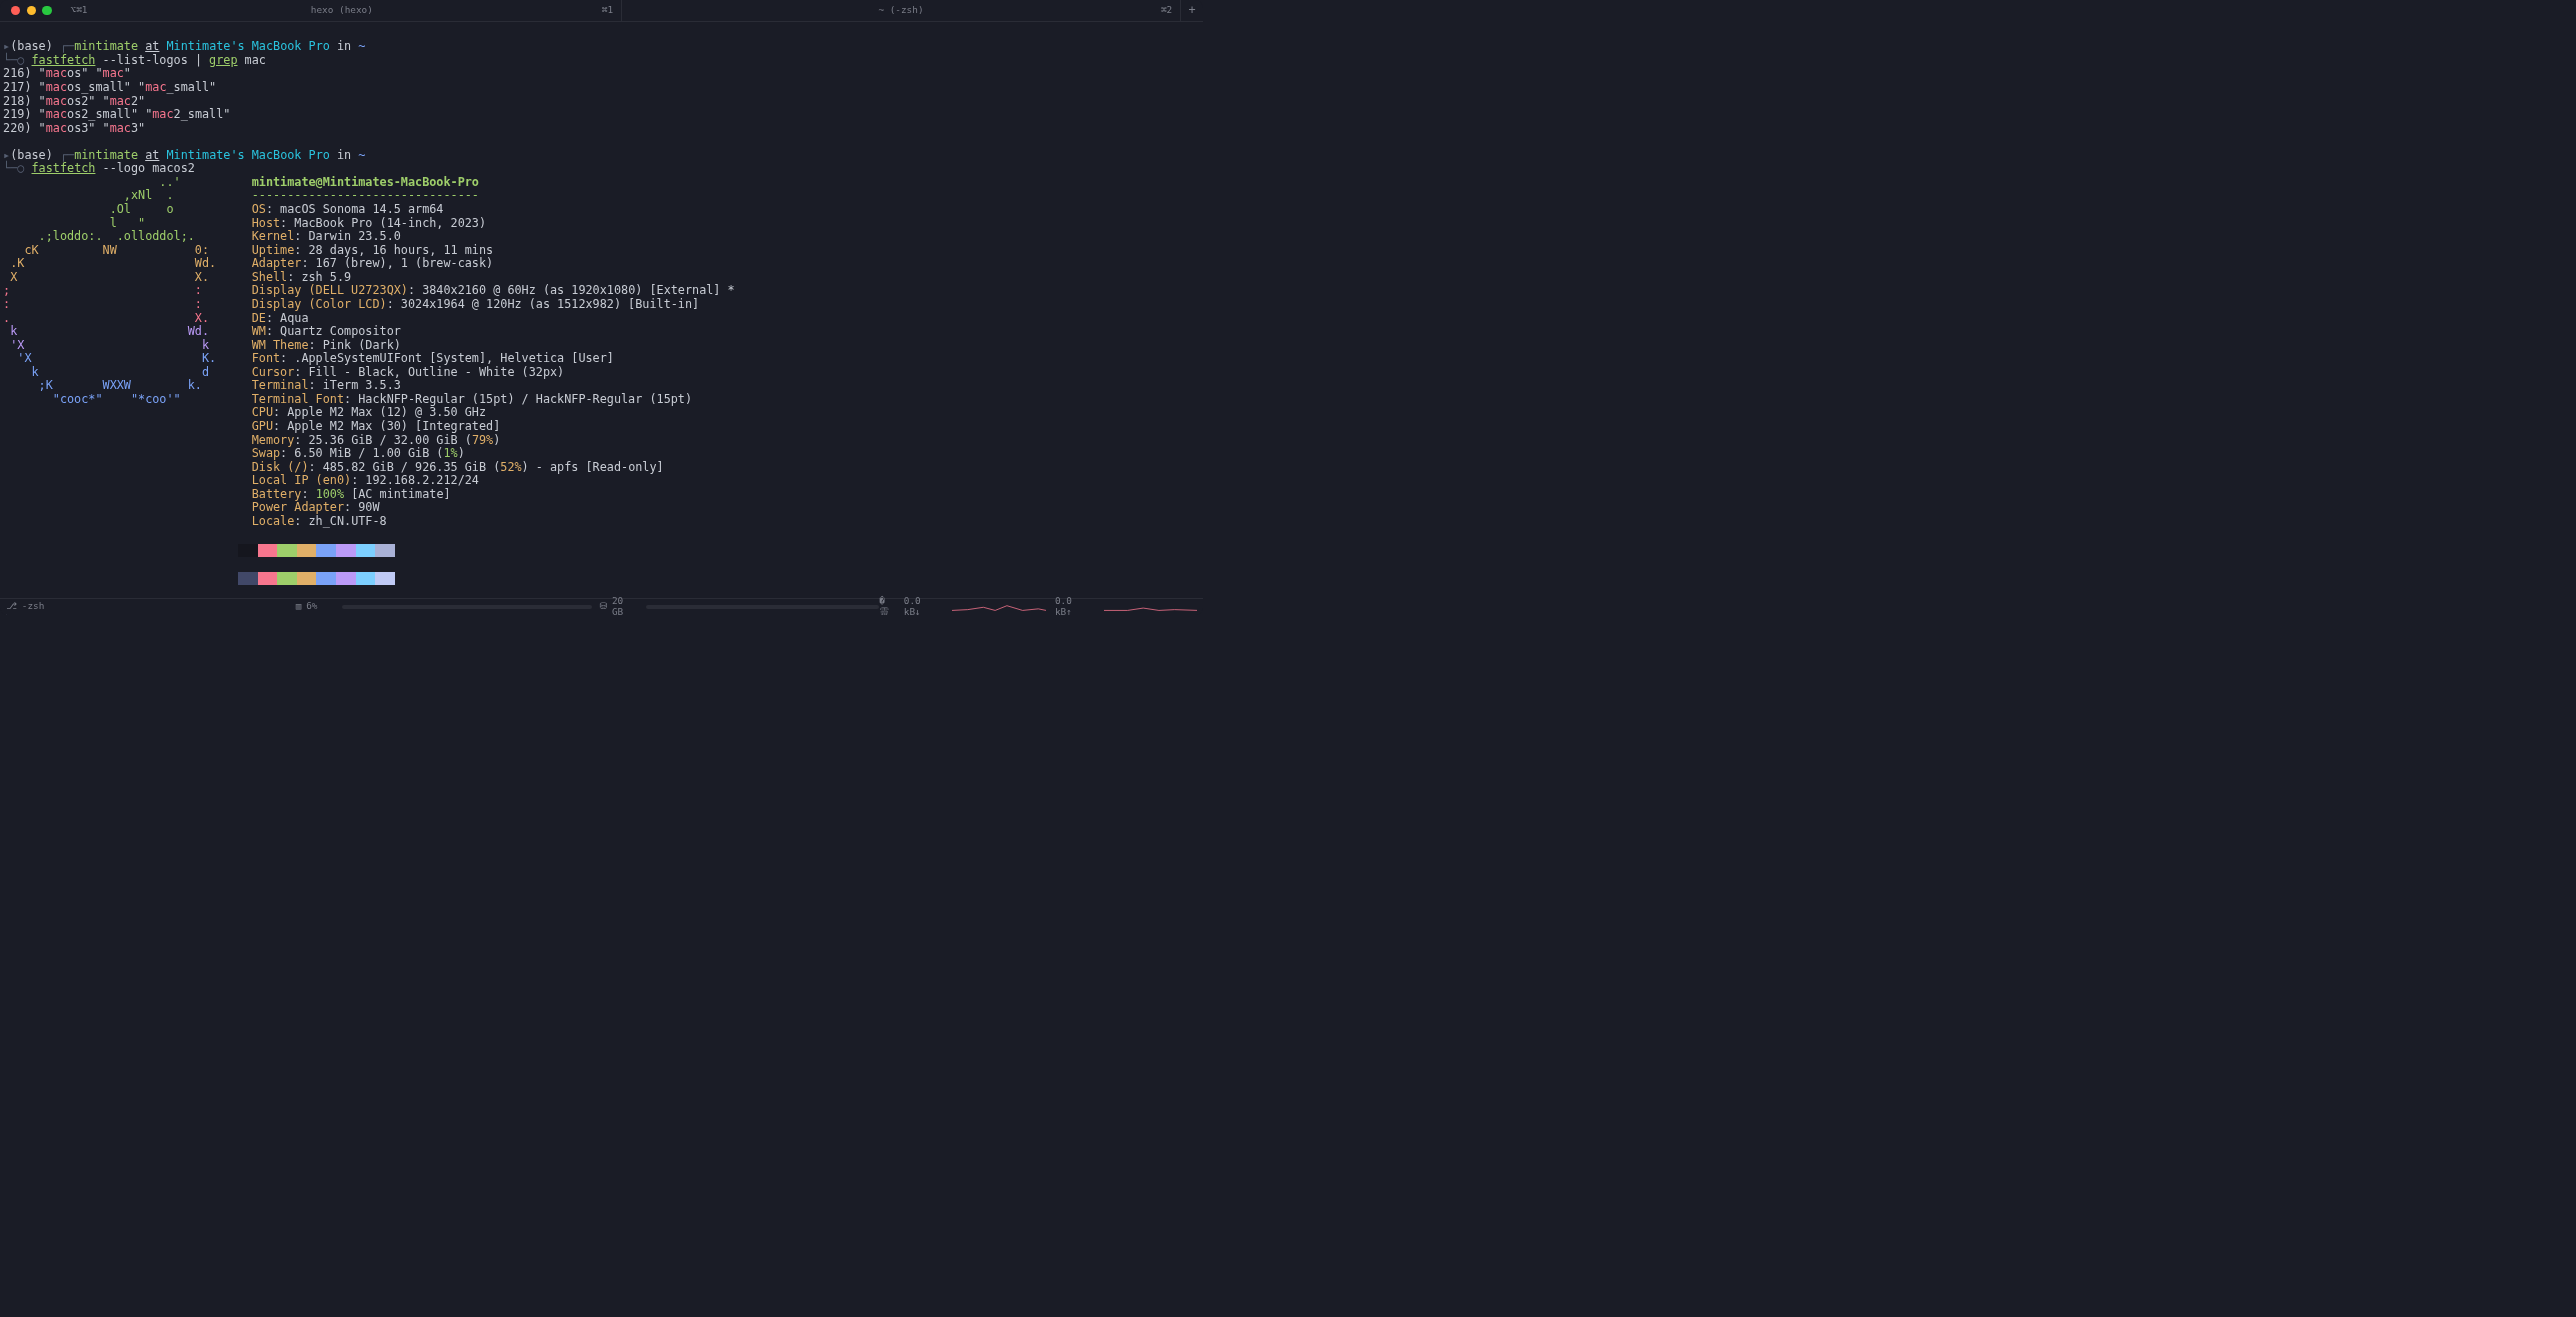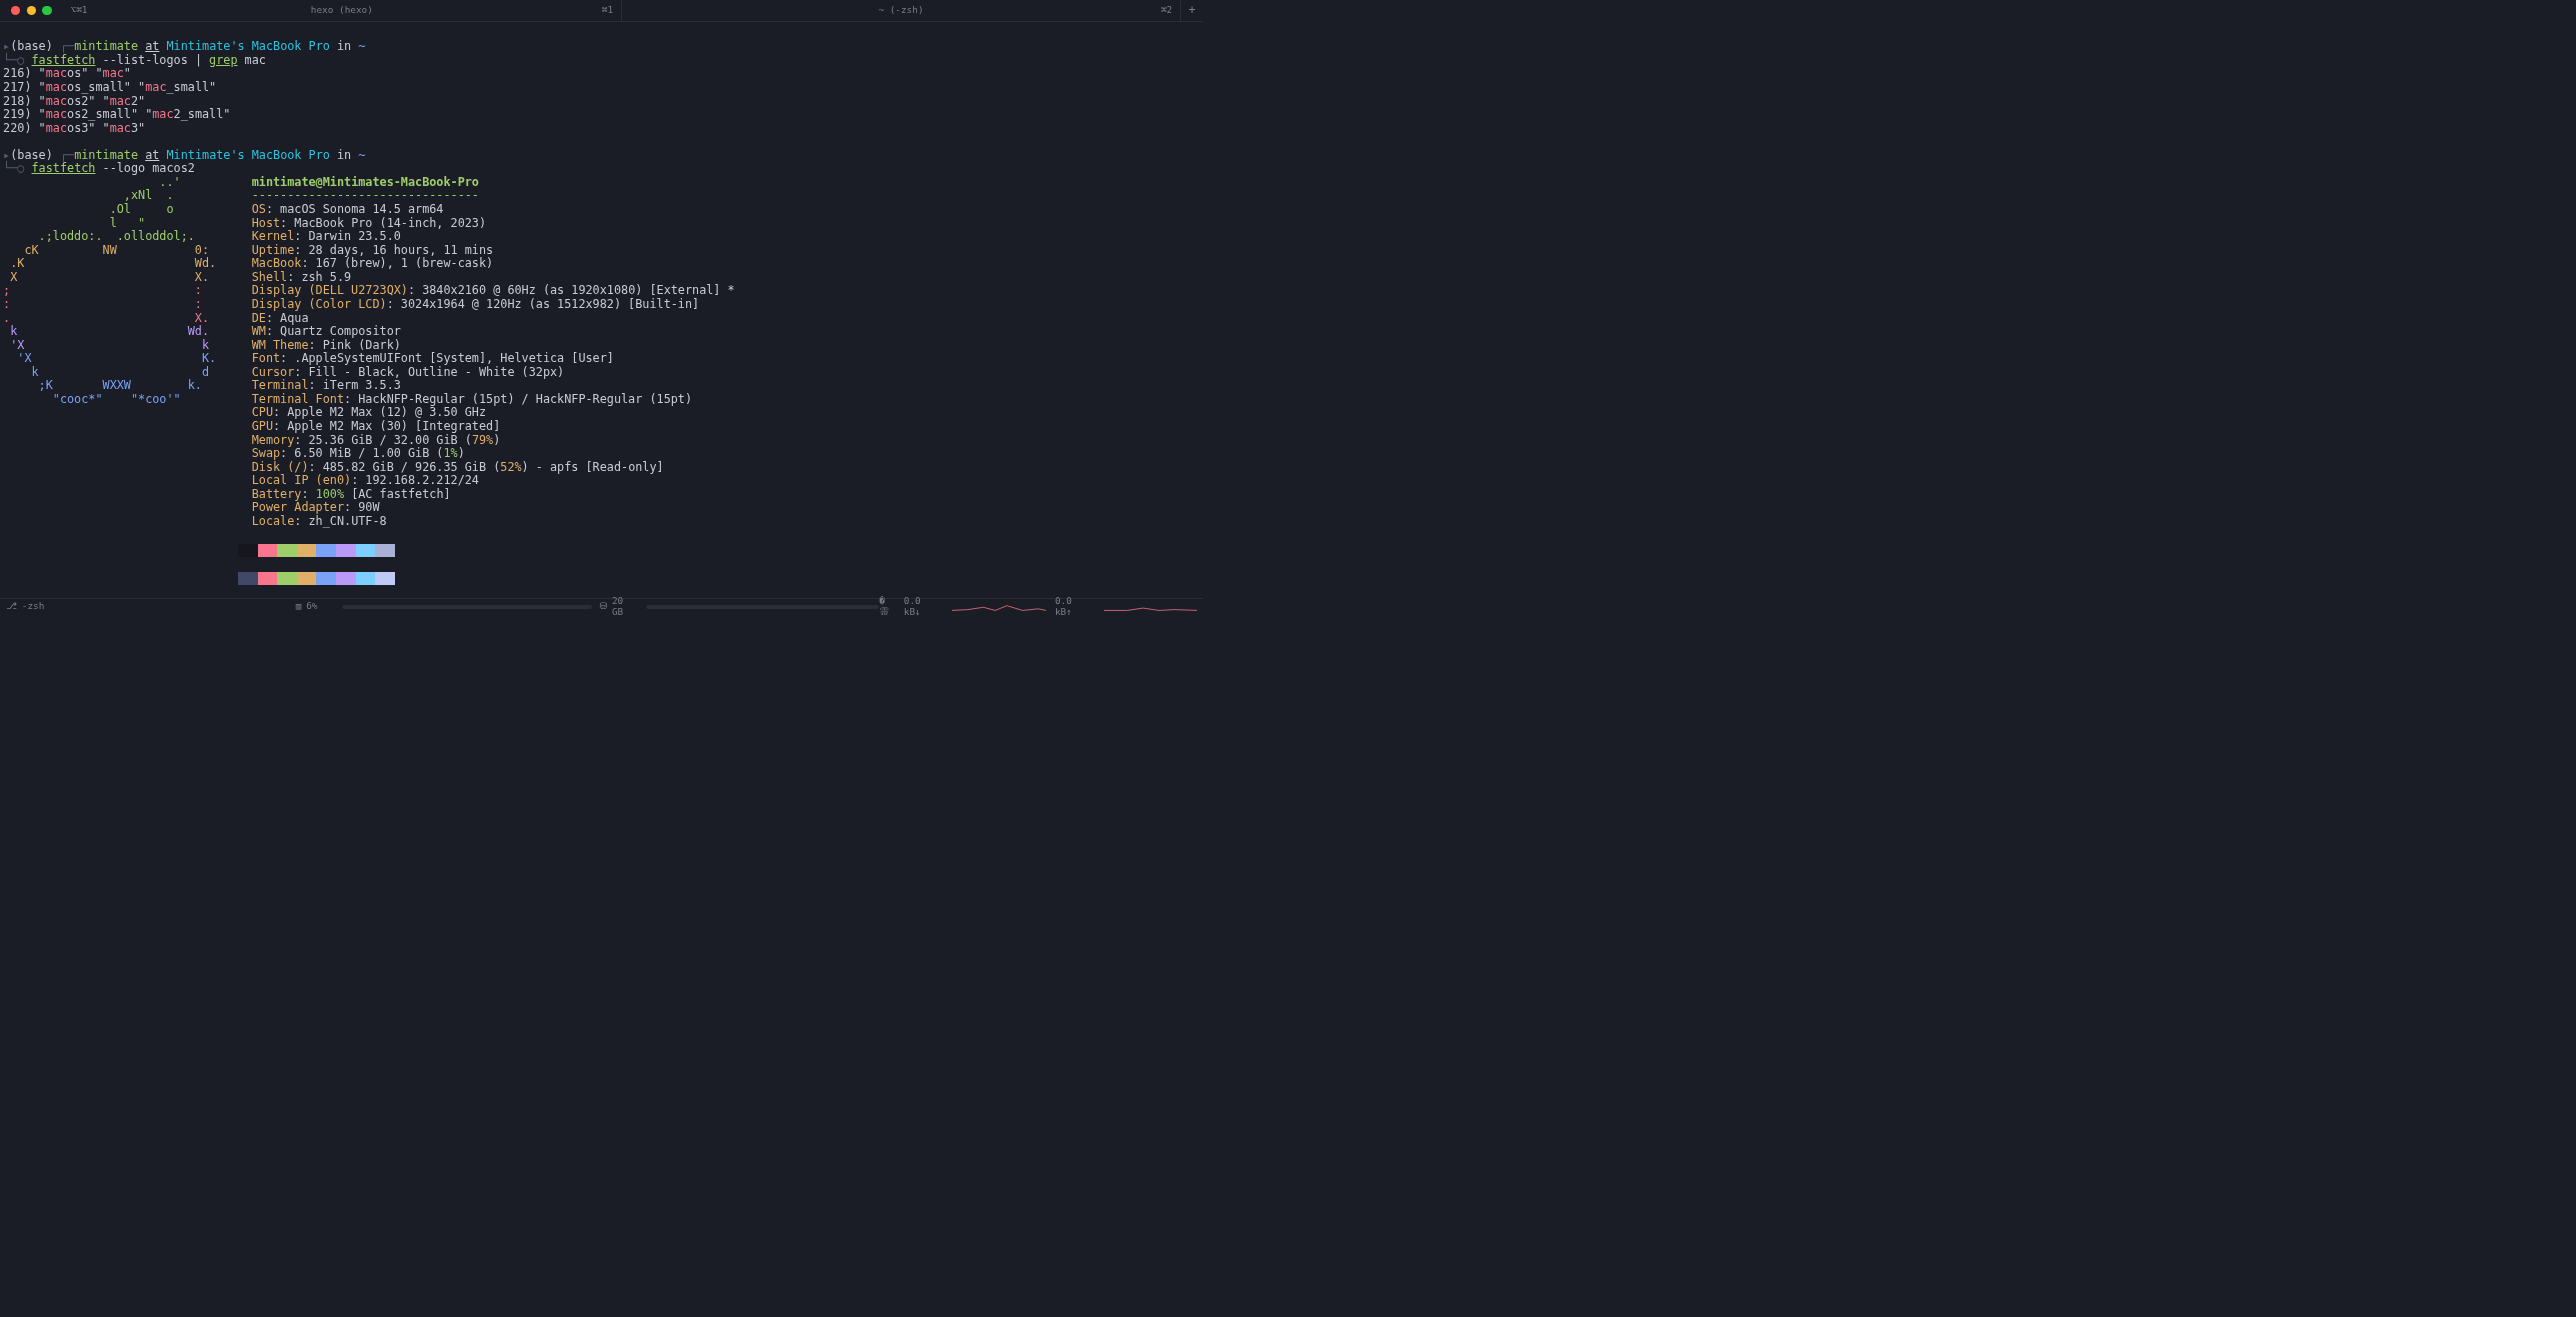--- a/index.html
+++ b/index.html
@@ -129,38 +129,38 @@
 <span class="c-white">219) </span><span class="c-white">"</span><span class="c-red">mac</span><span class="c-white">os2_small" "</span><span class="c-red">mac</span><span class="c-white">2_small"</span>
 <span class="c-white">220) </span><span class="c-white">"</span><span class="c-red">mac</span><span class="c-white">os3" "</span><span class="c-red">mac</span><span class="c-white">3"</span></div>
 <span class="c-grey">▸</span><span class="c-white">(base)</span> <span class="c-grey">┌─</span><span class="c-user">mintimate</span> <span class="c-at">at</span> <span class="c-host">Mintimate's MacBook Pro</span> <span class="c-in">in</span> <span class="c-path">~</span>
 <span class="c-grey">└─○ </span><span class="c-cmd">fastfetch</span><span class="c-white"> --logo macos2</span>
 <div id="ff-block"><span class="c-green">                      ..'          </span><span class="c-title">mintimate</span><span class="c-title">@</span><span class="c-title">Mintimates-MacBook-Pro</span>
 <span class="c-green">                 ,xNl  .           </span><span class="c-dash">--------------------------------</span>
 <span class="c-green">               .Ol     o           </span><span class="c-key">OS</span><span class="c-white">: macOS Sonoma 14.5 arm64</span>
 <span class="c-green">               l   "               </span><span class="c-key">Host</span><span class="c-white">: MacBook Pro (14-inch, 2023)</span>
 <span class="c-green">     .;loddo:.  .olloddol;.        </span><span class="c-key">Kernel</span><span class="c-white">: Darwin 23.5.0</span>
 <span class="c-yel">   cK         NW           0:      </span><span class="c-key">Uptime</span><span class="c-white">: 28 days, 16 hours, 11 mins</span>
-<span class="c-yel"> .K                        Wd.     </span><span class="c-key">MacBook</span><span class="c-white">: 167 (brew), 1 (brew-cask)</span>
+<span class="c-yel"> .K                        Wd.     </span><span class="c-key">Adapter</span><span class="c-white">: 167 (brew), 1 (brew-cask)</span>
 <span class="c-yel"> X                         X.      </span><span class="c-key">Shell</span><span class="c-white">: zsh 5.9</span>
 <span class="c-red">;                          :       </span><span class="c-key">Display (DELL U2723QX)</span><span class="c-white">: 3840x2160 @ 60Hz (as 1920x1080) [External] *</span>
 <span class="c-red">:                          :       </span><span class="c-key">Display (Color LCD)</span><span class="c-white">: 3024x1964 @ 120Hz (as 1512x982) [Built-in]</span>
 <span class="c-red">.                          X.      </span><span class="c-key">DE</span><span class="c-white">: Aqua</span>
 <span class="c-mag"> k                        Wd.      </span><span class="c-key">WM</span><span class="c-white">: Quartz Compositor</span>
 <span class="c-mag"> 'X                         k      </span><span class="c-key">WM Theme</span><span class="c-white">: Pink (Dark)</span>
 <span class="c-blue">  'X                        K.     </span><span class="c-key">Font</span><span class="c-white">: .AppleSystemUIFont [System], Helvetica [User]</span>
 <span class="c-blue">    k                       d      </span><span class="c-key">Cursor</span><span class="c-white">: Fill - Black, Outline - White (32px)</span>
 <span class="c-blue">     ;K       WXXW        k.       </span><span class="c-key">Terminal</span><span class="c-white">: iTerm 3.5.3</span>
 <span class="c-blue">       "cooc*"    "*coo'"          </span><span class="c-key">Terminal Font</span><span class="c-white">: HackNFP-Regular (15pt) / HackNFP-Regular (15pt)</span>
 <span>                                   </span><span class="c-key">CPU</span><span class="c-white">: Apple M2 Max (12) @ 3.50 GHz</span>
 <span>                                   </span><span class="c-key">GPU</span><span class="c-white">: Apple M2 Max (30) [Integrated]</span>
 <span>                                   </span><span class="c-key">Memory</span><span class="c-white">: 25.36 GiB / 32.00 GiB (</span><span class="c-yel">79%</span><span class="c-white">)</span>
 <span>                                   </span><span class="c-key">Swap</span><span class="c-white">: 6.50 MiB / 1.00 GiB (</span><span class="c-green">1%</span><span class="c-white">)</span>
 <span>                                   </span><span class="c-key">Disk (/)</span><span class="c-white">: 485.82 GiB / 926.35 GiB (</span><span class="c-yel">52%</span><span class="c-white">) - apfs [Read-only]</span>
 <span>                                   </span><span class="c-key">Local IP (en0)</span><span class="c-white">: 192.168.2.212/24</span>
-<span>                                   </span><span class="c-key">Battery</span><span class="c-white">: </span><span class="c-green">100%</span><span class="c-white"> [AC fastfetch]</span>
+<span>                                   </span><span class="c-key">Battery</span><span class="c-white">: </span><span class="c-green">100%</span><span class="c-white"> [AC mintimate]</span>
 <span>                                   </span><span class="c-key">Power Adapter</span><span class="c-white">: 90W</span>
 <span>                                   </span><span class="c-key">Locale</span><span class="c-white">: zh_CN.UTF-8</span>
 </div>
 <div class="swatch-row" id="sw1"><div class="sw" style="background:#15161e"></div><div class="sw" style="background:#f7768e"></div><div class="sw" style="background:#9ece6a"></div><div class="sw" style="background:#e0af68"></div><div class="sw" style="background:#7aa2f7"></div><div class="sw" style="background:#bb9af7"></div><div class="sw" style="background:#7dcfff"></div><div class="sw" style="background:#a9b1d6"></div></div>
 <div class="swatch-row two" id="sw2"><div class="sw" style="background:#414868"></div><div class="sw" style="background:#f7768e"></div><div class="sw" style="background:#9ece6a"></div><div class="sw" style="background:#e0af68"></div><div class="sw" style="background:#7aa2f7"></div><div class="sw" style="background:#bb9af7"></div><div class="sw" style="background:#7dcfff"></div><div class="sw" style="background:#c0caf5"></div></div>
 <span class="c-grey">▸</span><span class="c-white">(base)</span> <span class="c-grey">┌─</span><span class="c-user">mintimate</span> <span class="c-at">at</span> <span class="c-host">Mintimate's MacBook Pro</span> <span class="c-in">in</span> <span class="c-path">~</span>
 <span class="c-grey">└─○ </span><span class="cursor"></span>
 </div>
 
 <div class="statusbar">

